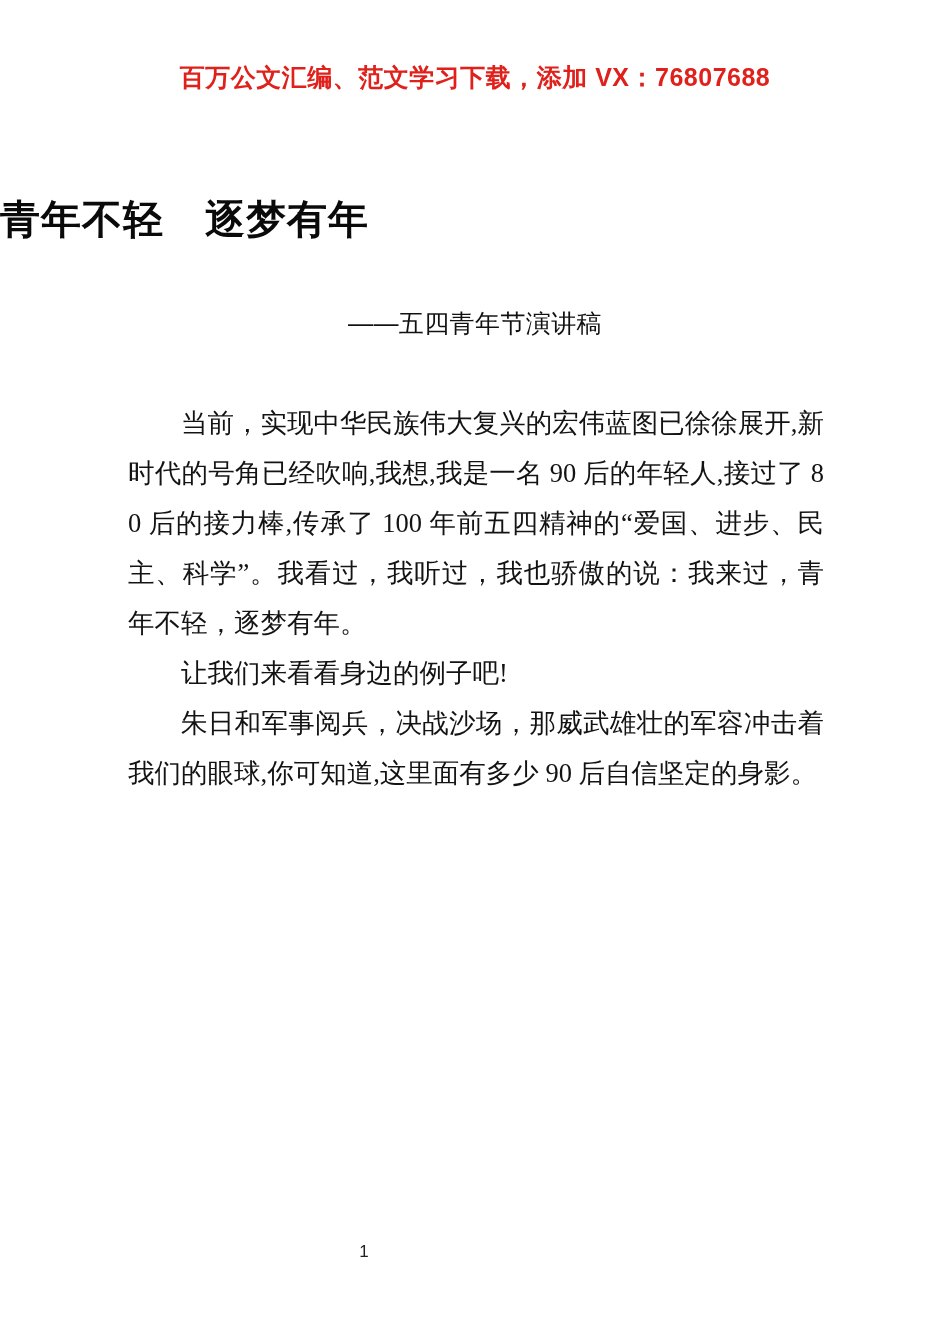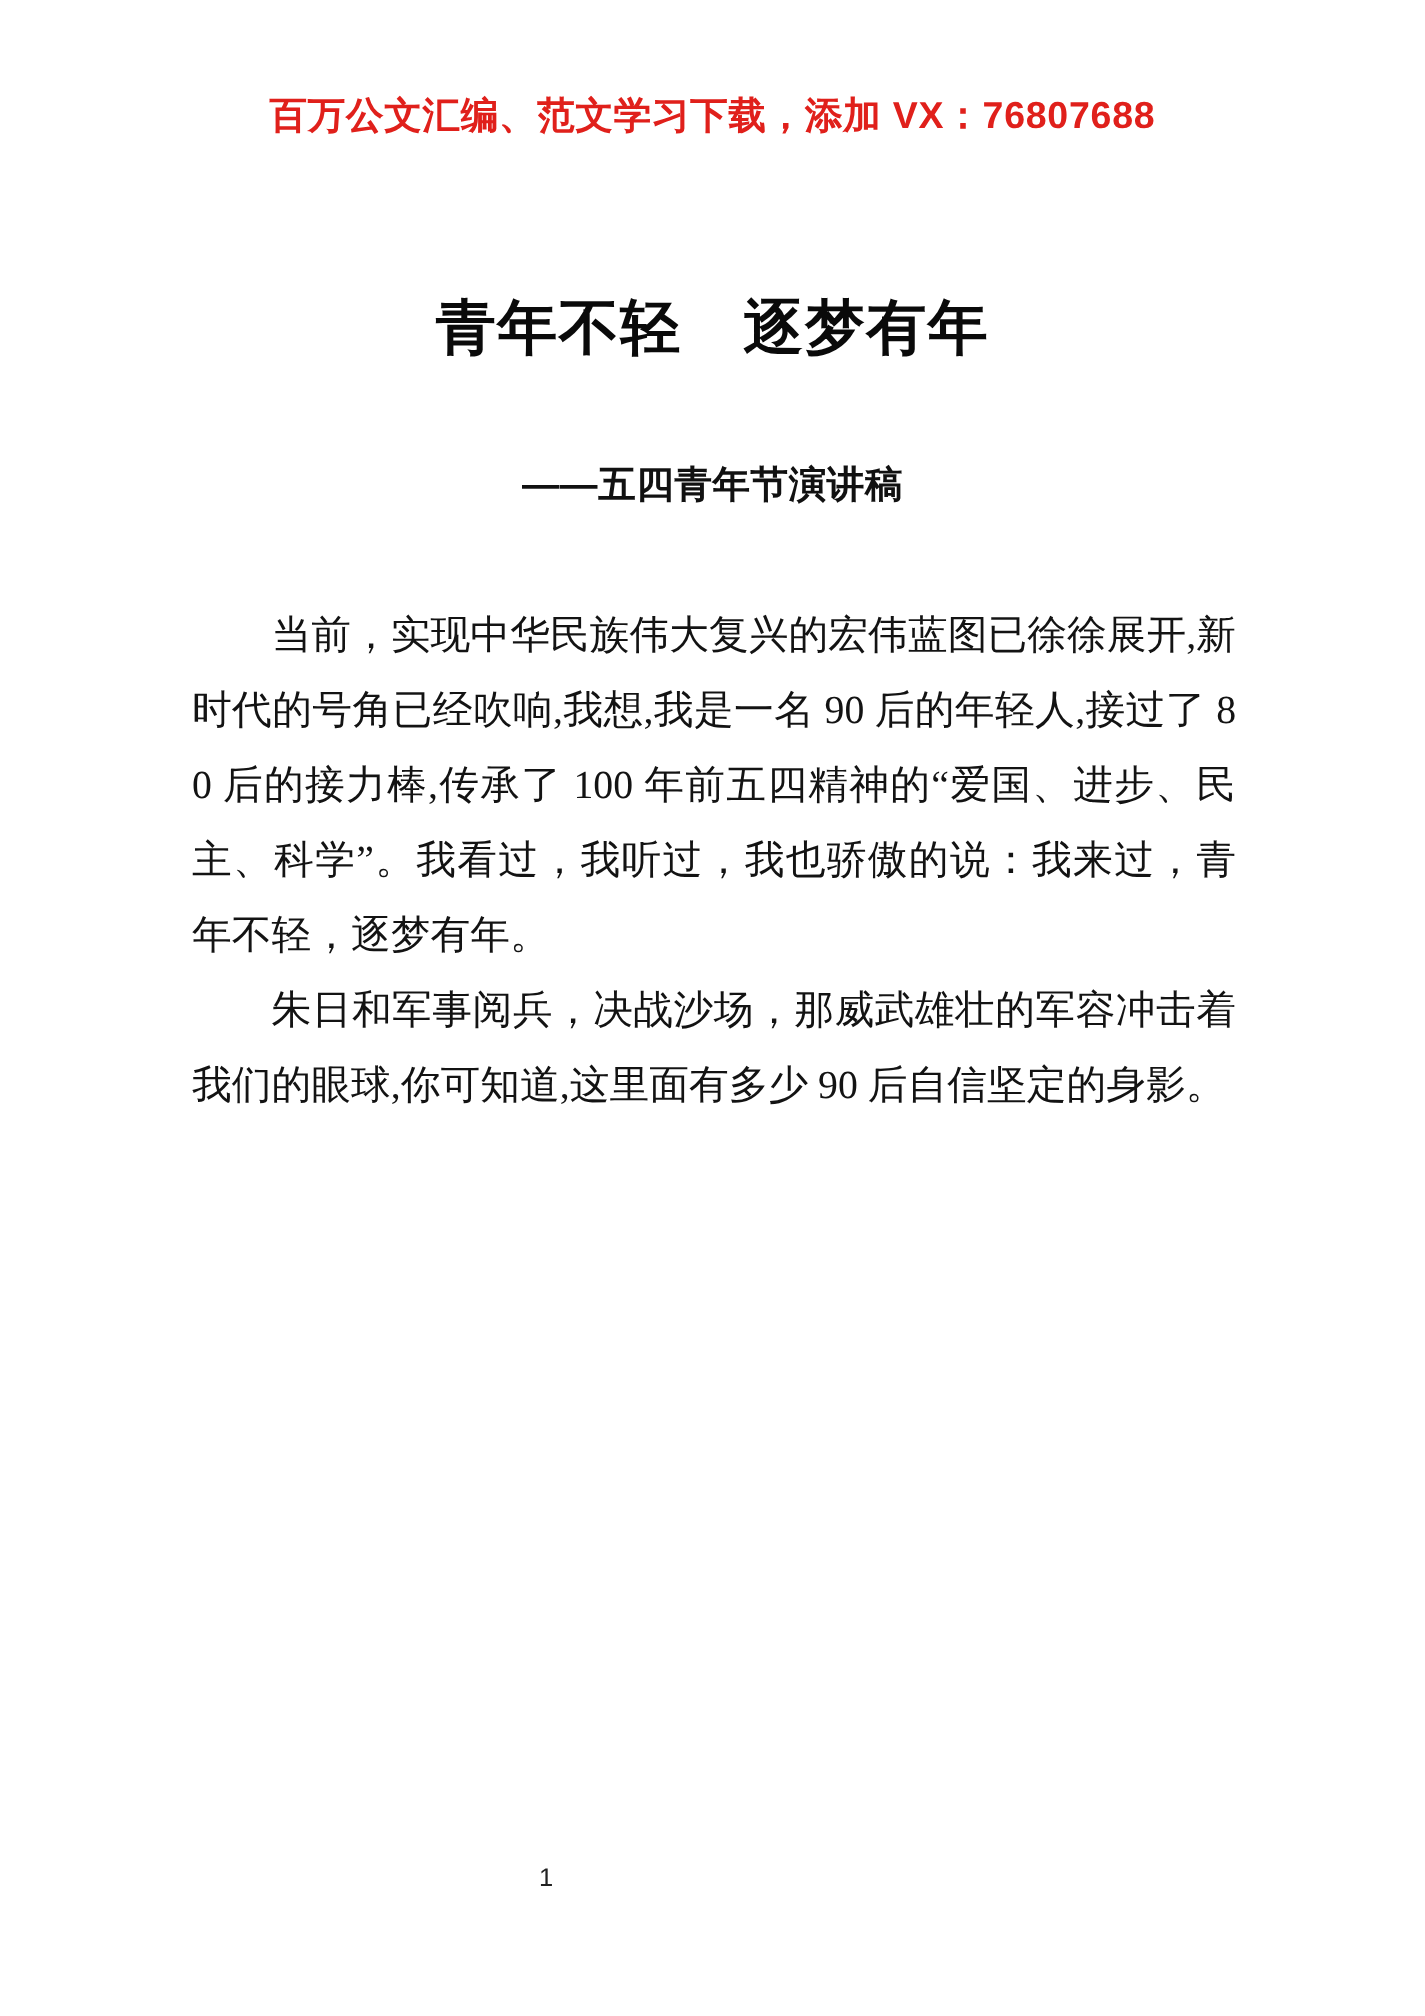--- a/index.html
+++ b/index.html
@@ -36,37 +36,36 @@
     white-space: nowrap;
     line-height: 1.2;
   }
 
   
   .doc-title {
     position: absolute;
     top: 192px;
     left: 0;
     width: 950px;
-    text-align: center;
     font-size: 40px;
     font-weight: bold;
     color: #0a0a0a;
     letter-spacing: 1px;
     line-height: 1.35;
     white-space: pre;
   }
 
   .doc-subtitle {
     position: absolute;
     top: 306px;
     left: 0;
     width: 950px;
     text-align: center;
     font-size: 25px;
-    font-weight: bold;
+    font-weight: normal;
     color: #111111;
     letter-spacing: 0.4px;
     line-height: 1.4;
   }
 
   
   .body-area {
     position: absolute;
     top: 398px;
     left: 128px;
@@ -104,18 +103,19 @@
 <div class="page">
 
   <div class="promo-header">百万公文汇编、范文学习下载，添加 VX：76807688</div>
 
   <div class="doc-title">青年不轻　逐梦有年</div>
 
   <div class="doc-subtitle">——五四青年节演讲稿</div>
 
   <div class="body-area">
     <p class="para">当前，实现中华民族伟大复兴的宏伟蓝图已徐徐展开,新时代的号角已经吹响,我想,我是一名 90 后的年轻人,接过了 80 后的接力棒,传承了 100 年前五四精神的“爱国、进步、民主、科学”。我看过，我听过，我也骄傲的说：我来过，青年不轻，逐梦有年。</p>
+    <p class="para">让我们来看看身边的例子吧!</p>
     <p class="para">朱日和军事阅兵，决战沙场，那威武雄壮的军容冲击着我们的眼球,你可知道,这里面有多少 90 后自信坚定的身影。</p>
   </div>
 
   <div class="page-number">1</div>
 
 </div>
 
 </body></html>

